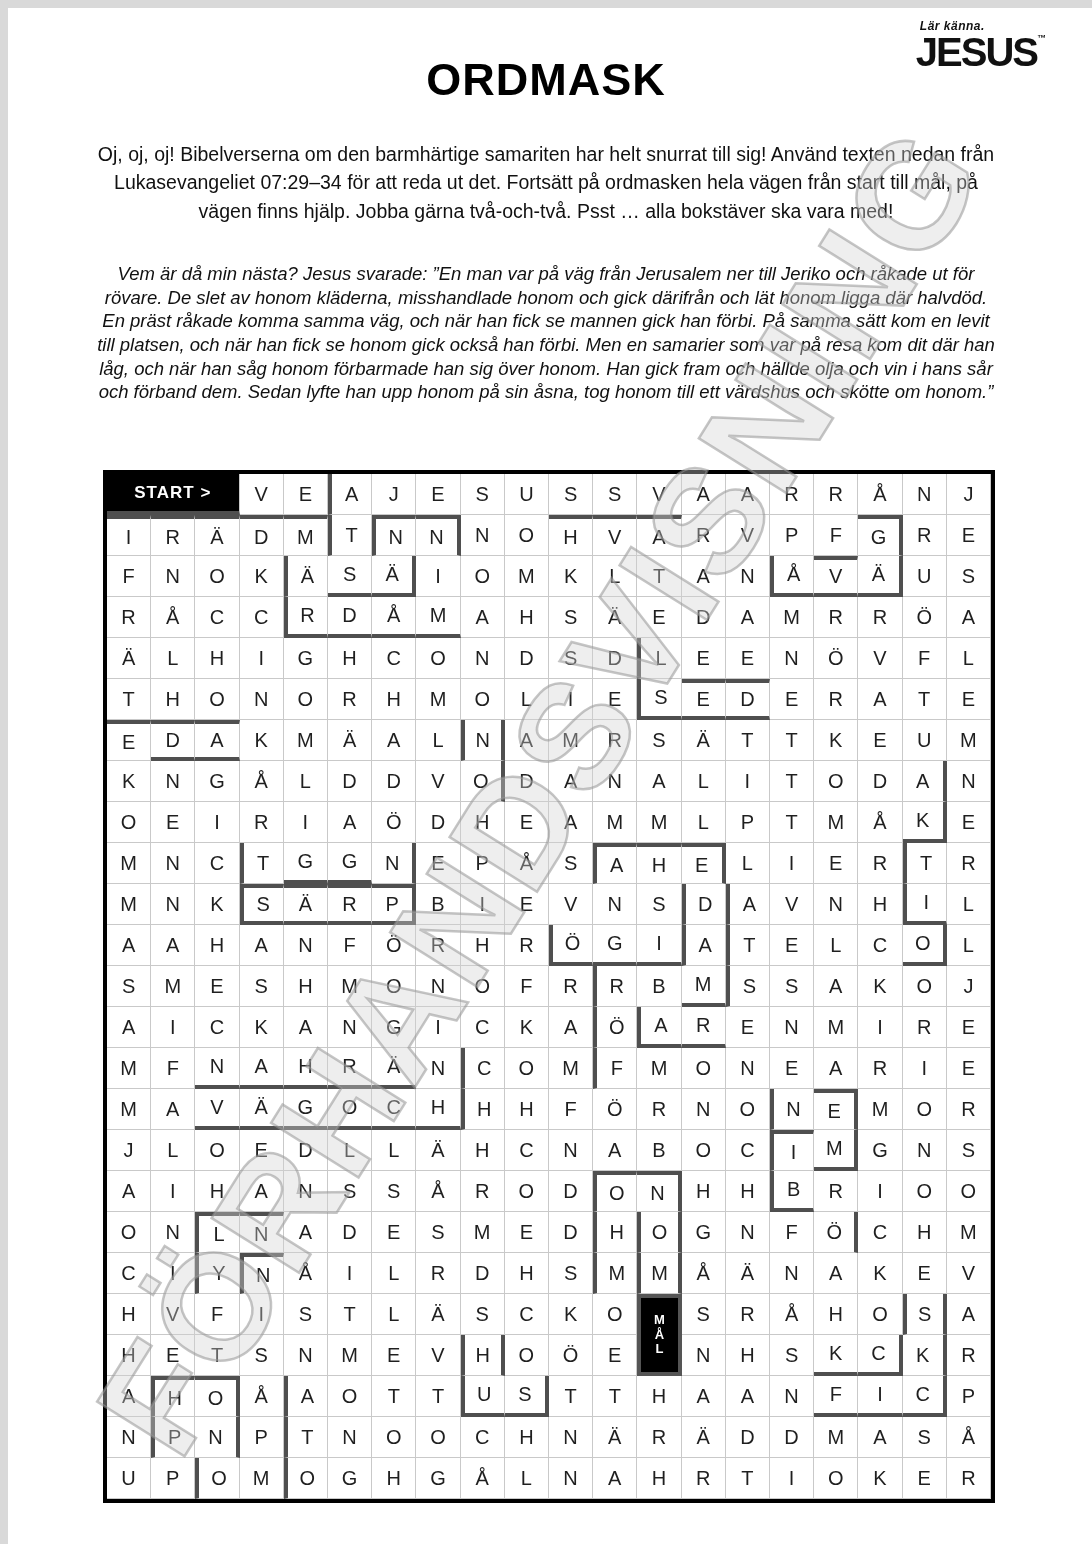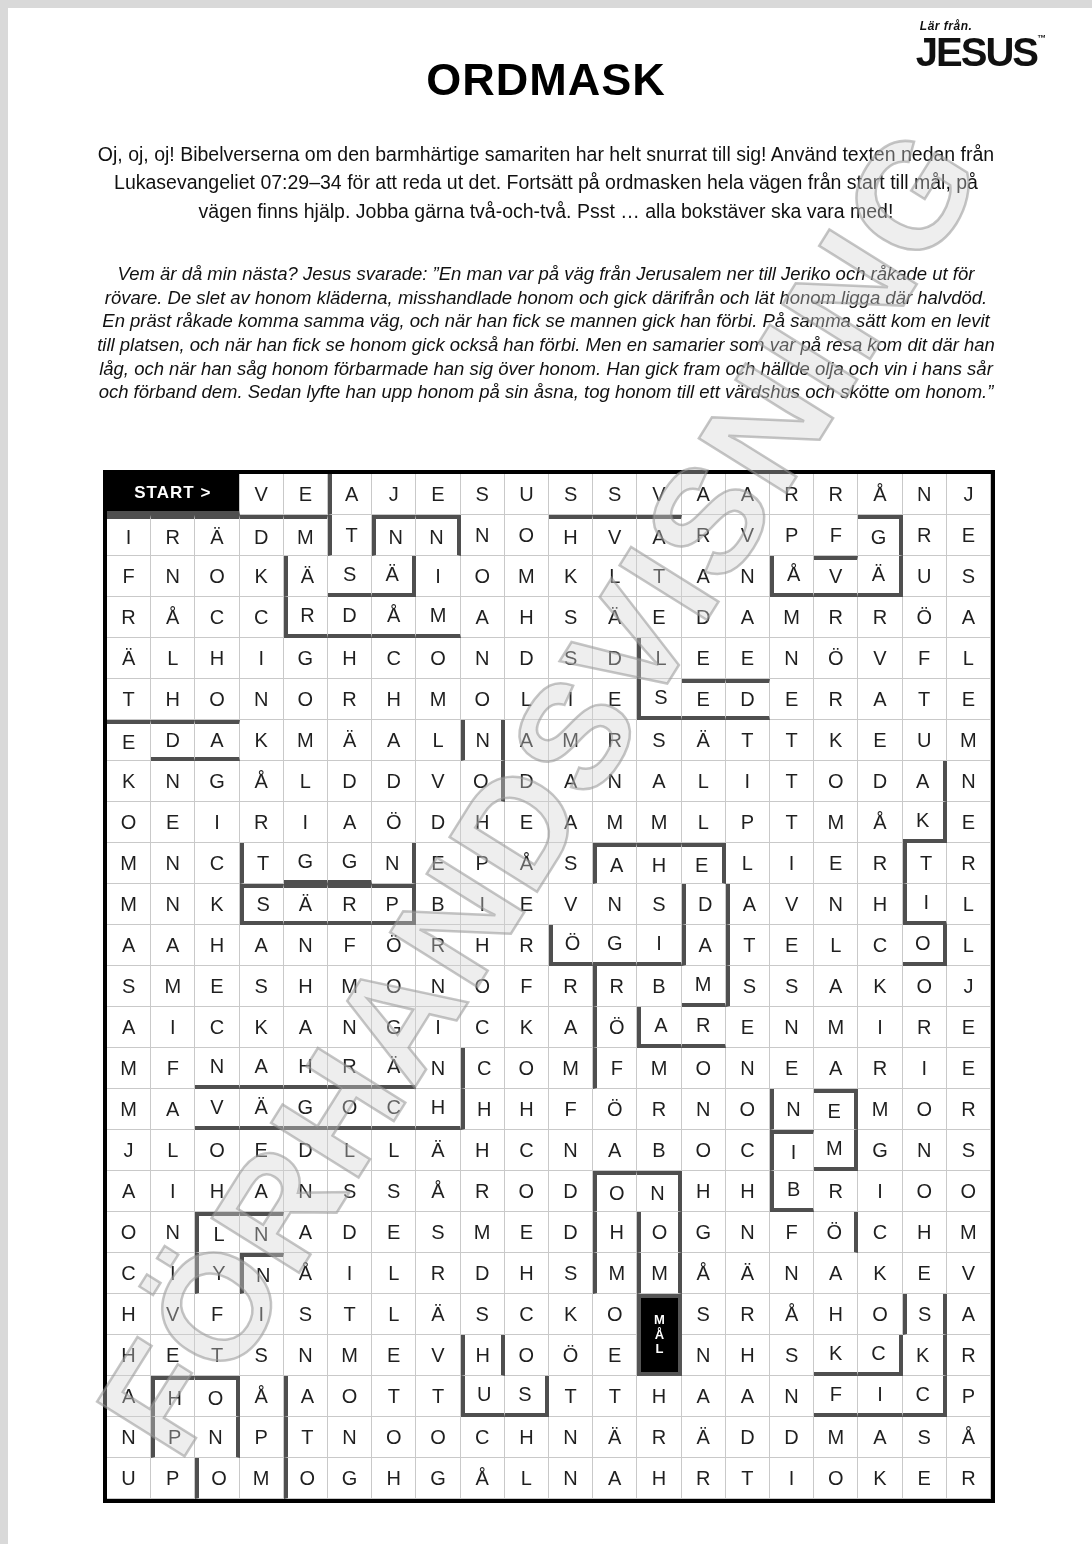--- a/index.html
+++ b/index.html
@@ -66,21 +66,21 @@
     pointer-events:none;z-index:5;
   }
 </style>
 </head>
 <body>
 
 <div class="edge-top"></div>
 <div class="edge-left"></div>
 
 <div class="logo">
-  <div class="tagline">Lär från.</div>
+  <div class="tagline">Lär känna.</div>
   <div class="brand"><span>JESUS</span><span class="tm">™</span></div>
 </div>
 
 <div class="title">ORDMASK</div>
 
 <div class="intro">Oj, oj, oj! Bibelverserna om den barmhärtige samariten har helt snurrat till sig! Använd texten nedan från Lukasevangeliet 07:29–34 för att reda ut det. Fortsätt på ordmasken hela vägen från start till mål, på vägen finns hjälp. Jobba gärna två-och-två. Psst … alla bokstäver ska vara med!</div>
 
 <div class="verse">Vem är då min nästa? Jesus svarade: ”En man var på väg från Jerusalem ner till Jeriko och råkade ut för rövare. De slet av honom kläderna, misshandlade honom och gick därifrån och lät honom ligga där halvdöd. En präst råkade komma samma väg, och när han fick se mannen gick han förbi. På samma sätt kom en levit till platsen, och när han fick se honom gick också han förbi. Men en samarier som var på resa kom dit där han låg, och när han såg honom förbarmade han sig över honom. Han gick fram och hällde olja och vin i hans sår och förband dem. Sedan lyfte han upp honom på sin åsna, tog honom till ett värdshus och skötte om honom.”</div>
 
 <div class="grid" id="grid">

